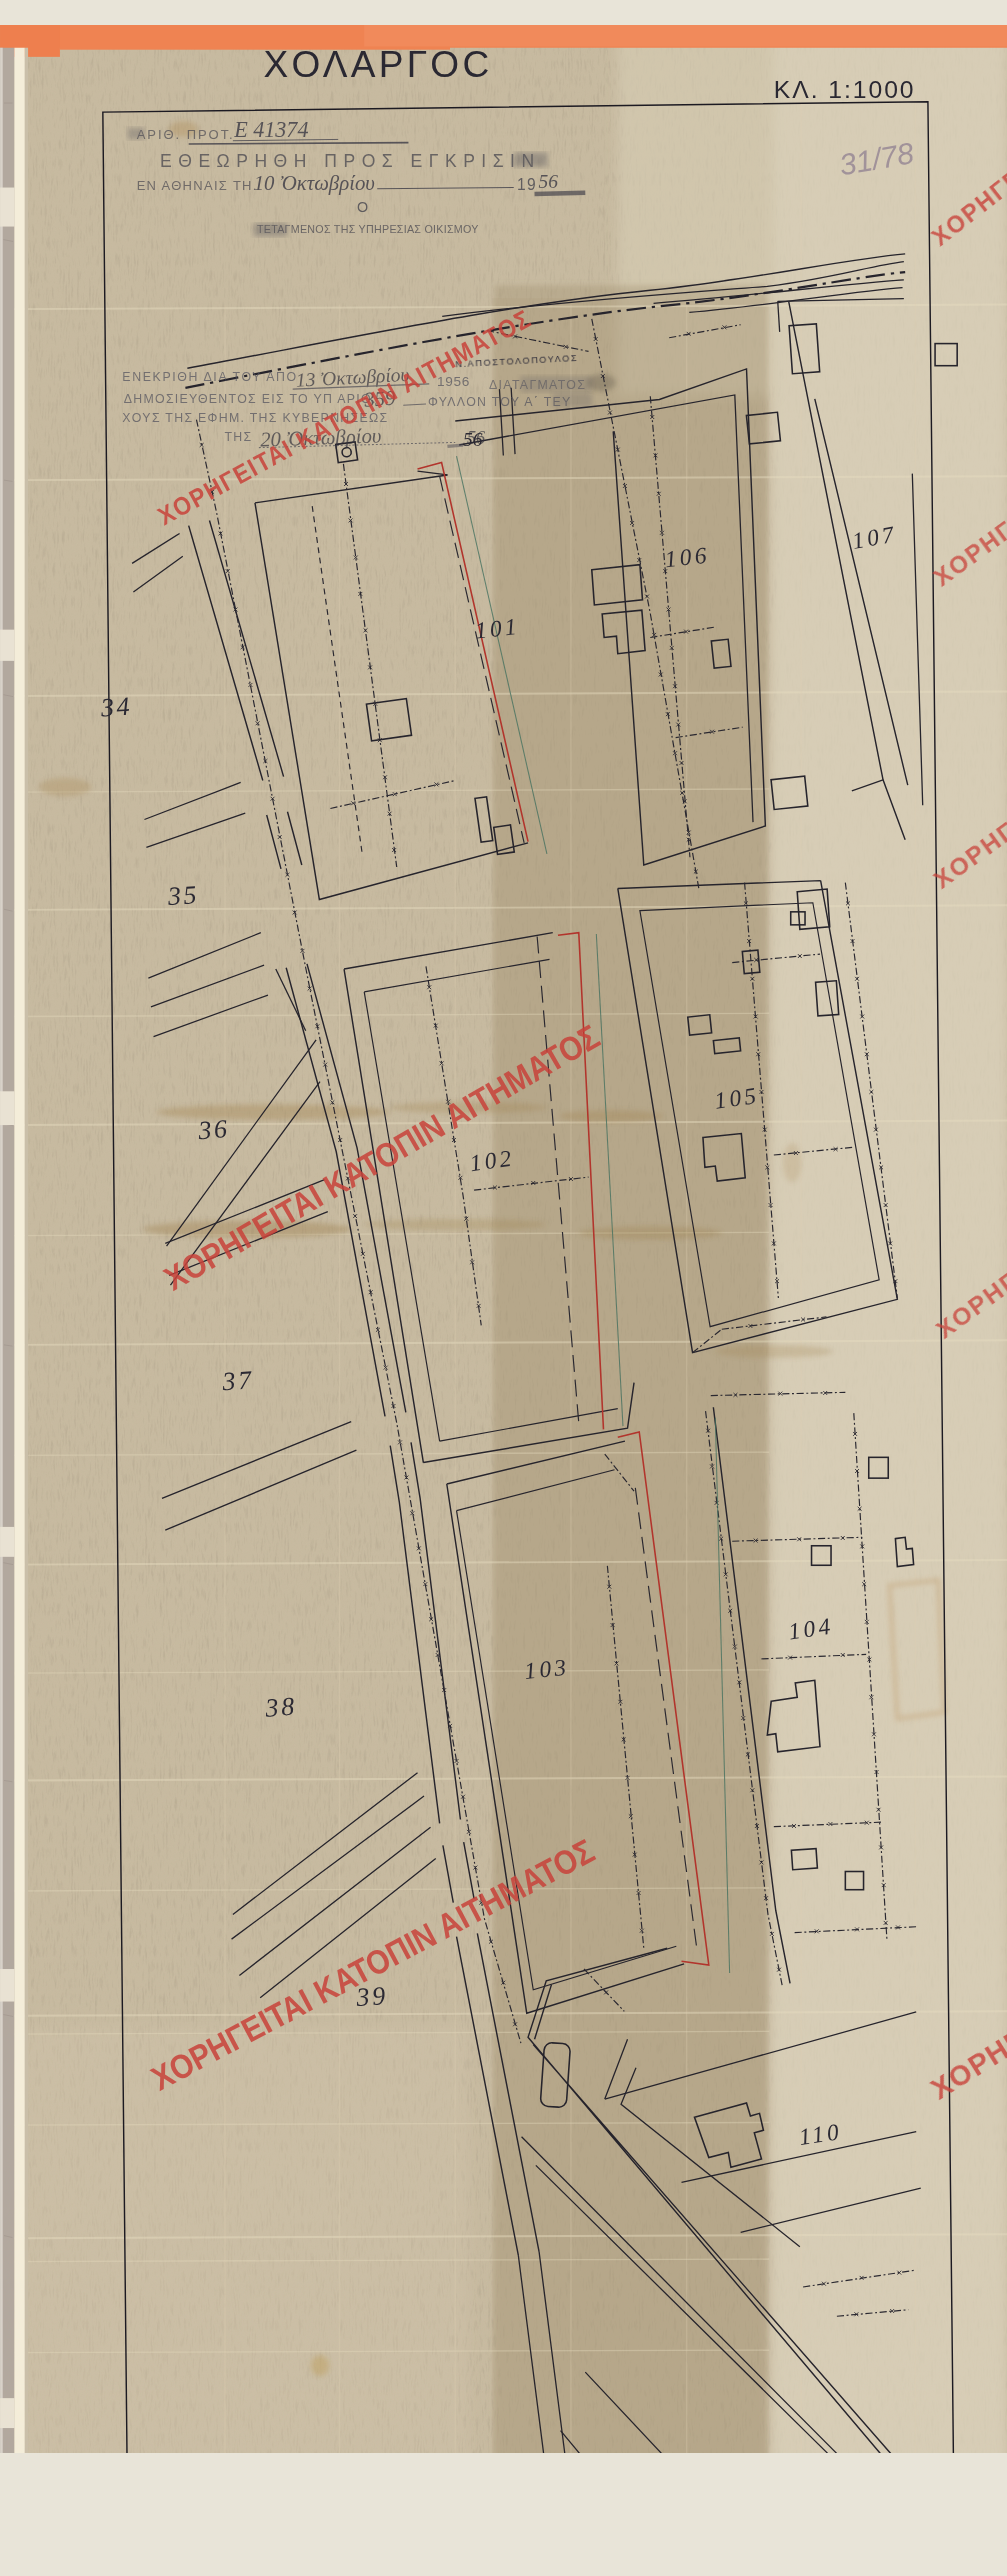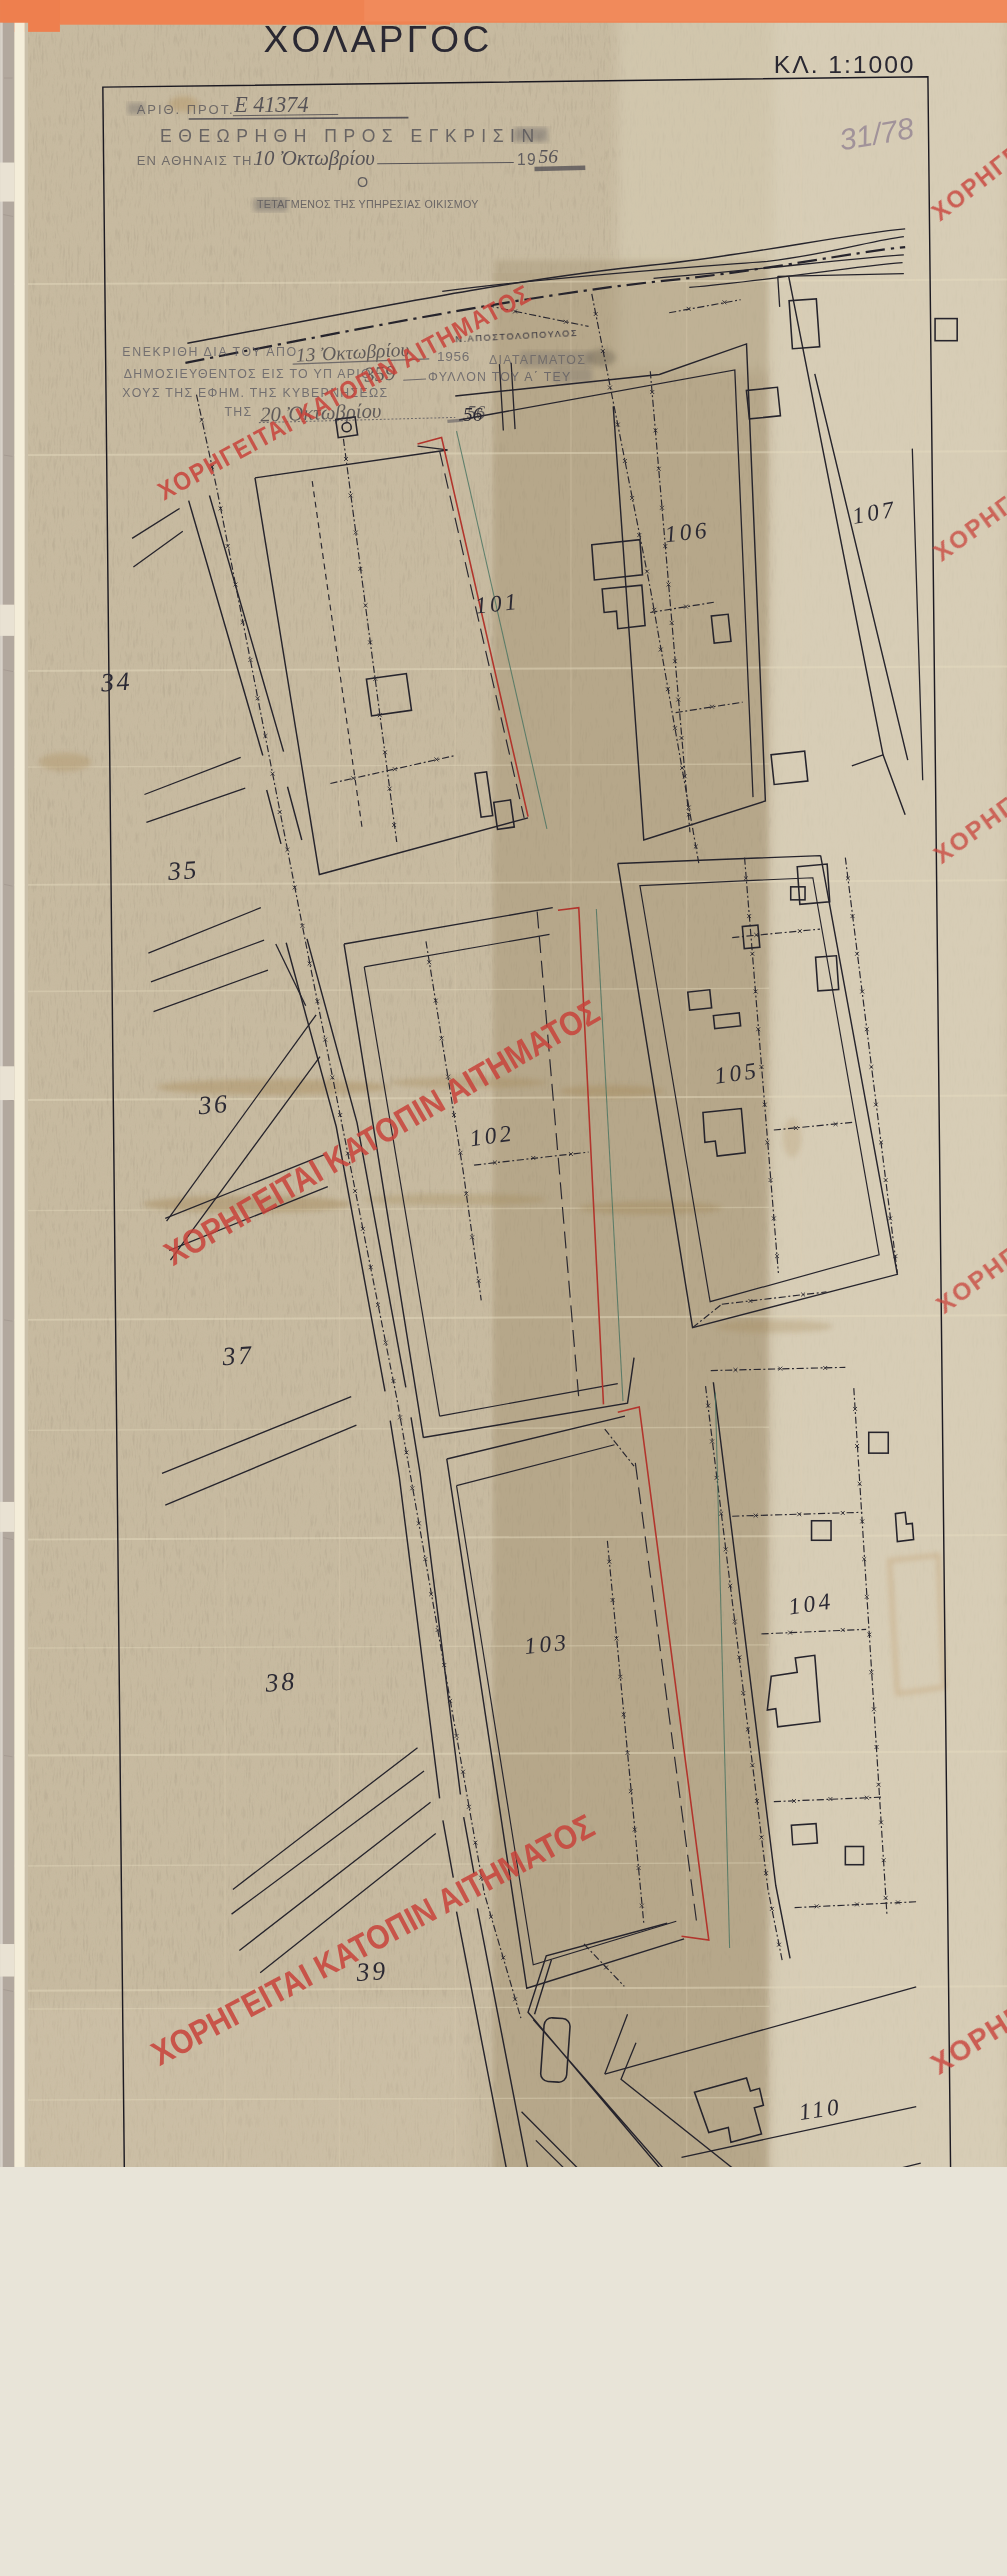--- a/index.html
+++ b/index.html
@@ -1,16 +1,16 @@
 <!DOCTYPE html>
 <html style="font-size:10.4px"><head>
 <meta charset="utf-8">
 <style>
 html,body{margin:0;padding:0;background:#e8e4d8;}
-#page{position:relative;width:1008px;height:2167px;overflow:hidden;font-family:"Liberation Sans",sans-serif;}
+#page{position:relative;width:1008px;height:2428px;overflow:hidden;font-family:"Liberation Sans",sans-serif;margin-top:25px;}
 svg{display:block;}
 </style>
 </head>
 <body>
 <div id="page">
 <svg width="1008" height="2576" viewBox="0 0 1550 3962">
 <defs>
 <filter id="grain" x="0" y="0" width="100%" height="100%">
 <feTurbulence type="turbulence" baseFrequency="0.22 0.04" numOctaves="3" seed="4" result="n"></feTurbulence>
 <feColorMatrix in="n" type="matrix" values="0 0 0 0 0.40  0 0 0 0 0.34  0 0 0 0 0.24  0 0 0 0.75 -0.21"></feColorMatrix>

